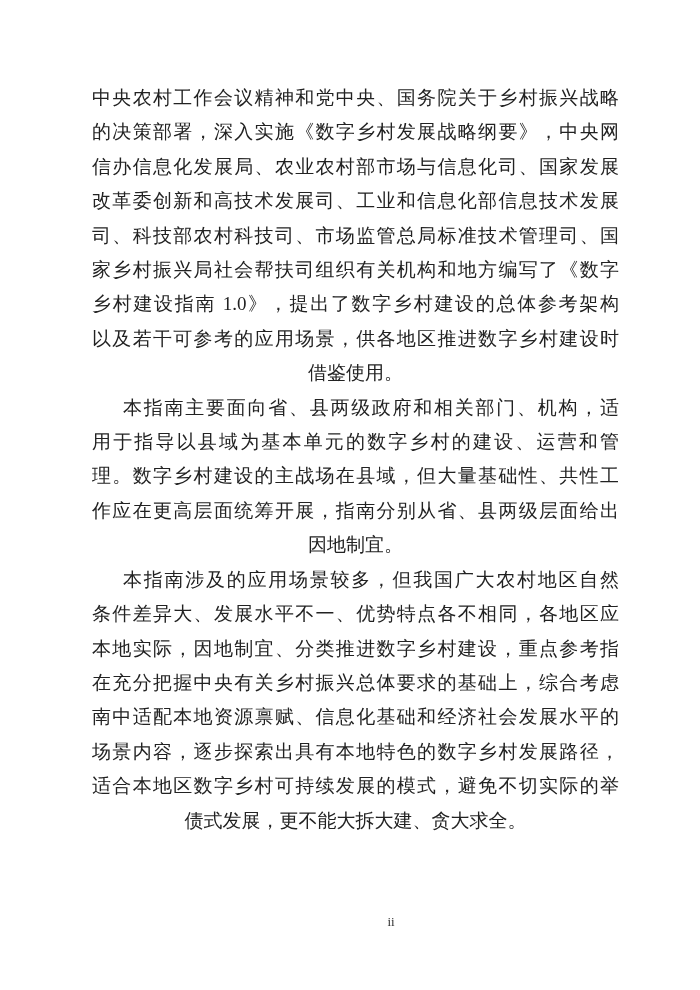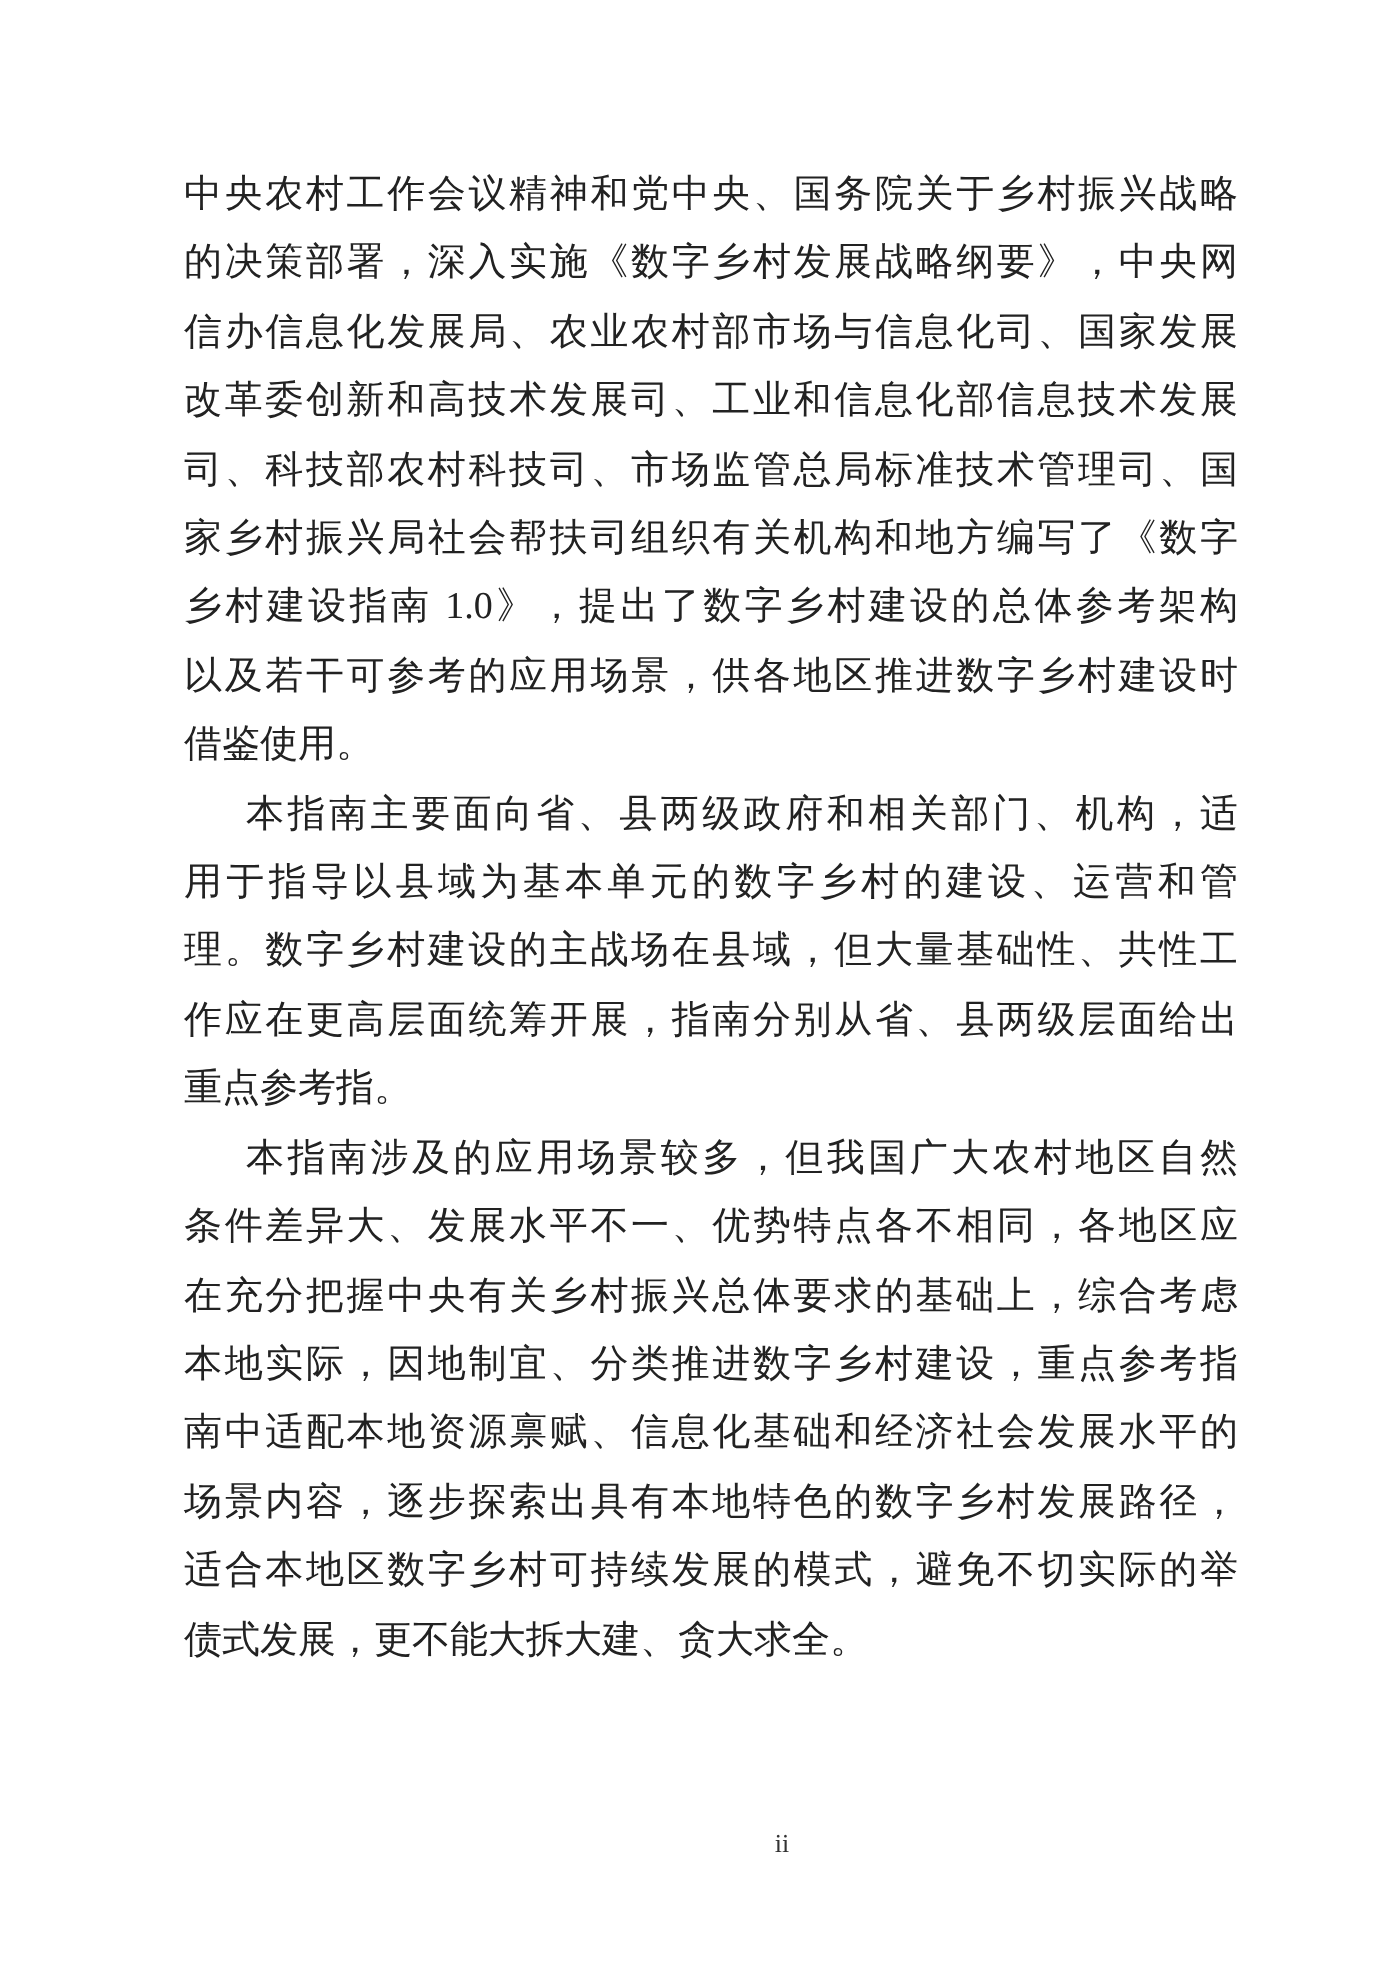--- a/index.html
+++ b/index.html
@@ -22,21 +22,21 @@
     width: 527px;
     font-size: 19px;
     line-height: 34.4px;
     color: #222222;
     letter-spacing: 0;
   }
   .para { margin: 0; padding: 0; }
   .para.indent .line:first-child { text-indent: 31px; }
   .line {
     white-space: nowrap;
-    text-align: left;
+    text-align: center;
   }
   .line.full {
     white-space: normal;
     text-align: justify;
     text-align-last: justify;
     -moz-text-align-last: justify;
   }
   .footer {
     position: absolute;
     left: 0;
@@ -64,27 +64,27 @@
         <div class="line full">家乡村振兴局社会帮扶司组织有关机构和地方编写了《数字</div>
         <div class="line full">乡村建设指南 1.0》，提出了数字乡村建设的总体参考架构</div>
         <div class="line full">以及若干可参考的应用场景，供各地区推进数字乡村建设时</div>
         <div class="line">借鉴使用。</div>
       </div>
       <div class="para indent">
         <div class="line full">本指南主要面向省、县两级政府和相关部门、机构，适</div>
         <div class="line full">用于指导以县域为基本单元的数字乡村的建设、运营和管</div>
         <div class="line full">理。数字乡村建设的主战场在县域，但大量基础性、共性工</div>
         <div class="line full">作应在更高层面统筹开展，指南分别从省、县两级层面给出</div>
-        <div class="line">重点参考指。</div>
+        <div class="line">因地制宜。</div>
       </div>
       <div class="para indent">
         <div class="line full">本指南涉及的应用场景较多，但我国广大农村地区自然</div>
         <div class="line full">条件差异大、发展水平不一、优势特点各不相同，各地区应</div>
+        <div class="line full">本地实际，因地制宜、分类推进数字乡村建设，重点参考指</div>
         <div class="line full">在充分把握中央有关乡村振兴总体要求的基础上，综合考虑</div>
-        <div class="line full">本地实际，因地制宜、分类推进数字乡村建设，重点参考指</div>
         <div class="line full">南中适配本地资源禀赋、信息化基础和经济社会发展水平的</div>
         <div class="line full">场景内容，逐步探索出具有本地特色的数字乡村发展路径，</div>
         <div class="line full">适合本地区数字乡村可持续发展的模式，避免不切实际的举</div>
         <div class="line">债式发展，更不能大拆大建、贪大求全。</div>
       </div>
     </main>
   <footer class="footer">
     <span>ii</span>
   </footer>
 </div>

